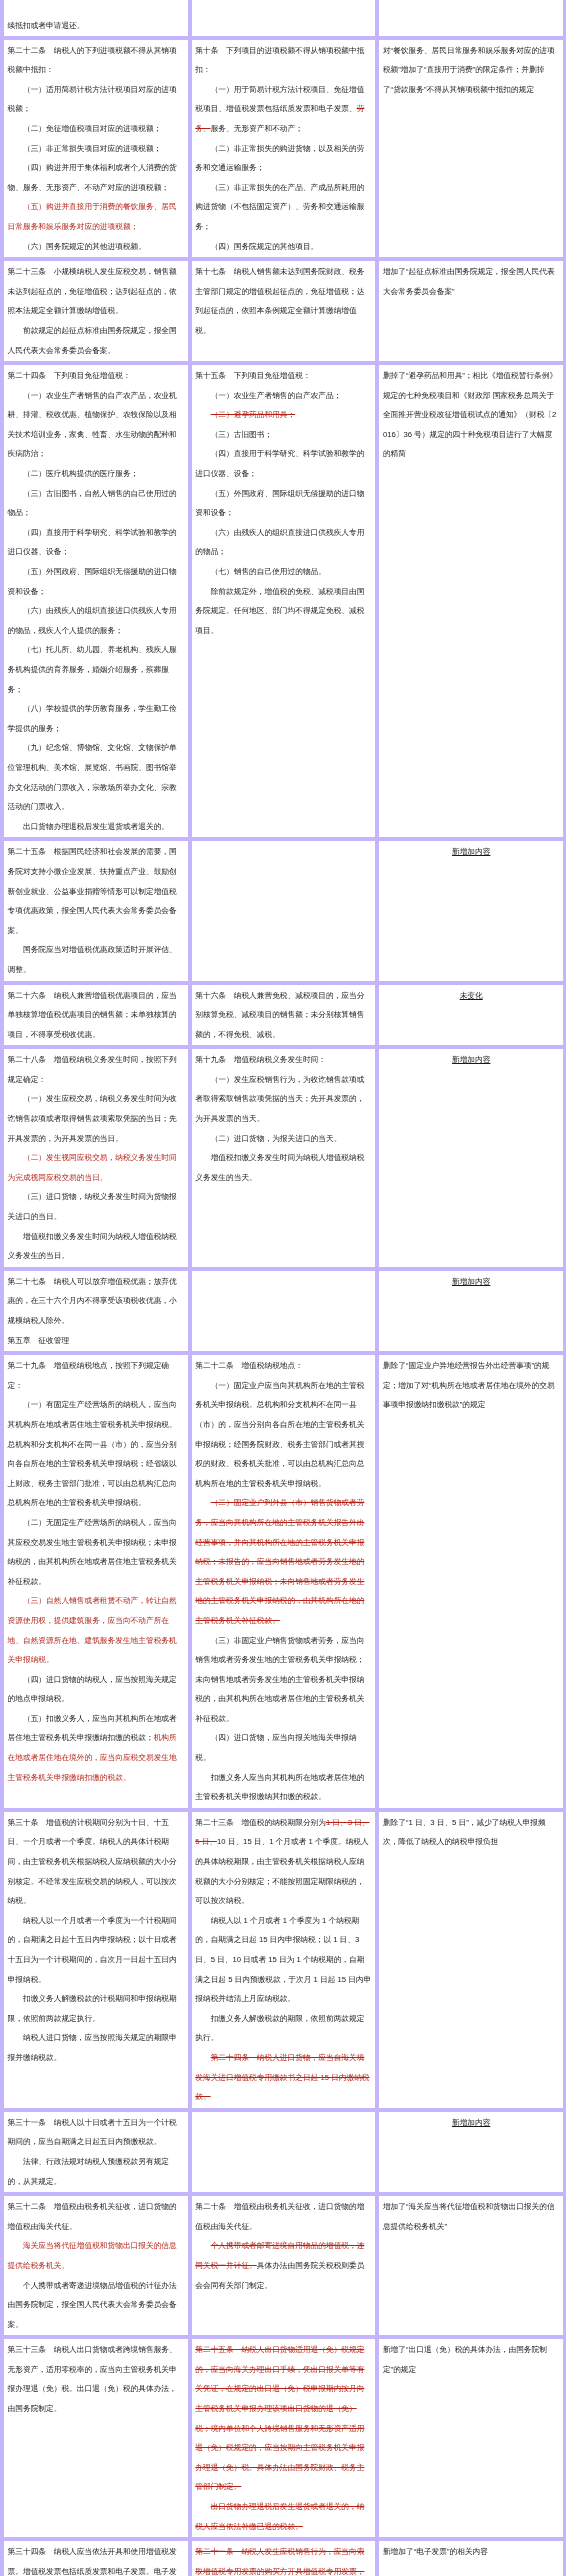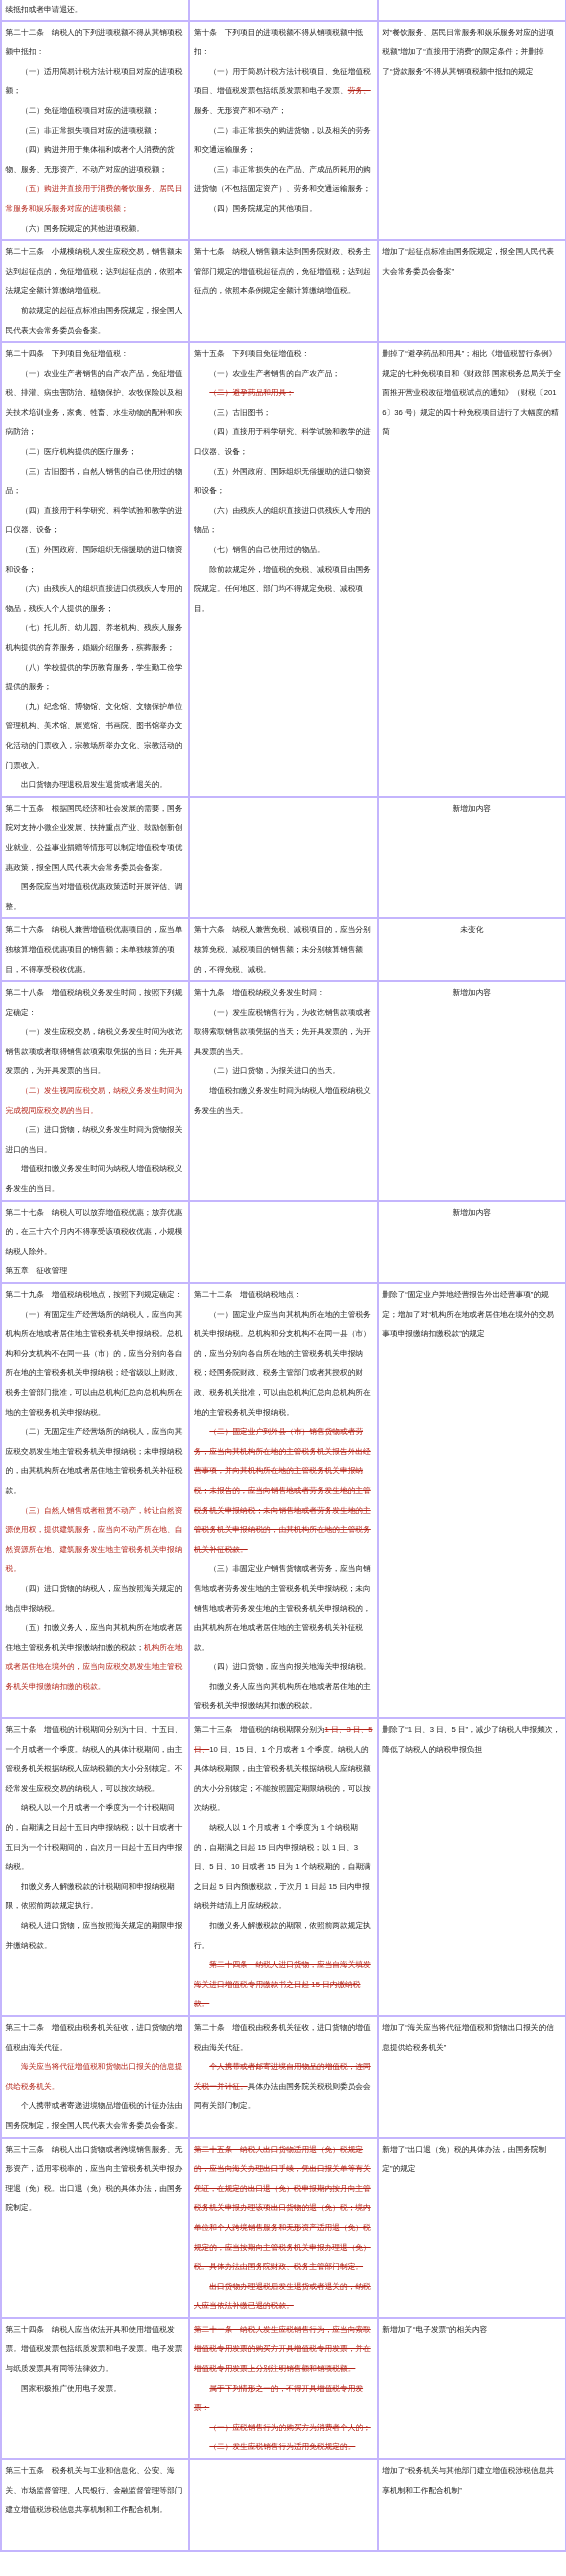--- a/index.html
+++ b/index.html
@@ -1,25 +1,25 @@
 <!DOCTYPE html>
 <html style="font-size:8.2px"><head>
 <meta charset="utf-8">
 <style>
   html,body{margin:0;padding:0;background:#ffffff;}
   .doc{width:567px;height:3015px;overflow:hidden;background:#fff;
        font-family:"Liberation Sans",sans-serif;}
   table.cmp{border-collapse:collapse;table-layout:fixed;width:567px;}
-  table.cmp td{border:2px solid #c4b5fd;vertical-align:top;padding:1px 3.6px;
+  table.cmp td{border:4px solid #c4b5fd;vertical-align:top;padding:1px 3.6px;
        font-size:7.7px;line-height:19.6px;color:#1a1a1a;word-break:break-all;}
-  table.cmp tr:first-child td{border-top:none;padding-top:0;padding-bottom:0;}
+  table.cmp tr:first-child td{border-top:none;padding-top:16px;padding-bottom:0;}
   td.remark{vertical-align:middle;}
   p{margin:0;text-indent:2em;}
   p.noind{text-indent:0;}
-  p.center{text-align:center;text-indent:0;}
+  p.center{text-align:center;text-indent:0;text-decoration:underline;}
   .red{color:#b42318;text-align:center;}
   .del{color:#b42318;text-decoration:line-through;text-align:center;}
   tr:last-child td{height:88px;}
 </style>
 </head>
 <body>
 
 <div class="doc">
   <table class="cmp">
     <tbody id="tbody">
@@ -59,21 +59,21 @@
           <td>
             <p class="noind"><span>第十七条　纳税人销售额未达到国务院财政、税务主管部门规定的增值税起征点的，免征增值税；达到起征点的，依照本条例规定全额计算缴纳增值税。</span></p>
           </td>
           <td class="remark">
             <p class="noind">增加了“起征点标准由国务院规定，报全国人民代表大会常务委员会备案”</p>
           </td>
         </tr>
         <tr>
           <td>
             <p class="noind"><span>第二十四条　下列项目免征增值税：</span></p>
-            <p><span>（一）农业生产者销售的自产农产品，免征增值税、排灌、病虫害防治、植物保护、农牧保险以及相关技术培训业务，家禽、牲畜、水生动物的配种和疾病防治；</span></p>
+            <p><span>（一）农业生产者销售的自产农产品，农业机耕、排灌、税收优惠、植物保护、农牧保险以及相关技术培训业务，家禽、牲畜、水生动物的配种和疾病防治；</span></p>
             <p><span>（二）医疗机构提供的医疗服务；</span></p>
             <p><span>（三）古旧图书，自然人销售的自己使用过的物品；</span></p>
             <p><span>（四）直接用于科学研究、科学试验和教学的进口仪器、设备；</span></p>
             <p><span>（五）外国政府、国际组织无偿援助的进口物资和设备；</span></p>
             <p><span>（六）由残疾人的组织直接进口供残疾人专用的物品，残疾人个人提供的服务；</span></p>
             <p><span>（七）托儿所、幼儿园、养老机构、残疾人服务机构提供的育养服务，婚姻介绍服务，殡葬服务；</span></p>
             <p><span>（八）学校提供的学历教育服务，学生勤工俭学提供的服务；</span></p>
             <p><span>（九）纪念馆、博物馆、文化馆、文物保护单位管理机构、美术馆、展览馆、书画院、图书馆举办文化活动的门票收入，宗教场所举办文化、宗教活动的门票收入。</span></p>
             <p><span>出口货物办理退税后发生退货或者退关的。</span></p>
           </td>
@@ -174,20 +174,30 @@
             <p><span>纳税人以 1 个月或者 1 个季度为 1 个纳税期的，自期满之日起 15 日内申报纳税；以 1 日、3 日、5 日、10 日或者 15 日为 1 个纳税期的，自期满之日起 5 日内预缴税款，于次月 1 日起 15 日内申报纳税并结清上月应纳税款。</span></p>
             <p><span>扣缴义务人解缴税款的期限，依照前两款规定执行。</span></p>
             <p><span class="del">第二十四条　纳税人进口货物，应当自海关填发海关进口增值税专用缴款书之日起 15 日内缴纳税款。</span></p>
           </td>
           <td class="remark">
             <p class="noind">删除了“1 日、3 日、5 日”，减少了纳税人申报频次，降低了纳税人的纳税申报负担</p>
           </td>
         </tr>
         <tr>
           <td>
+            <p class="noind"><span>第三十一条　纳税人以十日或者十五日为一个计税期间的，应当自期满之日起五日内预缴税款。</span></p>
+            <p><span>法律、行政法规对纳税人预缴税款另有规定的，从其规定。</span></p>
+          </td>
+          <td></td>
+          <td class="remark">
+            <p class="noind center">新增加内容</p>
+          </td>
+        </tr>
+        <tr>
+          <td>
             <p class="noind"><span>第三十二条　增值税由税务机关征收，进口货物的增值税由海关代征。</span></p>
             <p><span class="red">海关应当将代征增值税和货物出口报关的信息提供给税务机关。</span></p>
             <p><span>个人携带或者寄递进境物品增值税的计征办法由国务院制定，报全国人民代表大会常务委员会备案。</span></p>
           </td>
           <td>
             <p class="noind"><span>第二十条　增值税由税务机关征收，进口货物的增值税由海关代征。</span></p>
             <p><span class="del">个人携带或者邮寄进境自用物品的增值税，连同关税一并计征。</span><span>具体办法由国务院关税税则委员会会同有关部门制定。</span></p>
           </td>
           <td class="remark">
             <p class="noind">增加了“海关应当将代征增值税和货物出口报关的信息提供给税务机关”</p>

